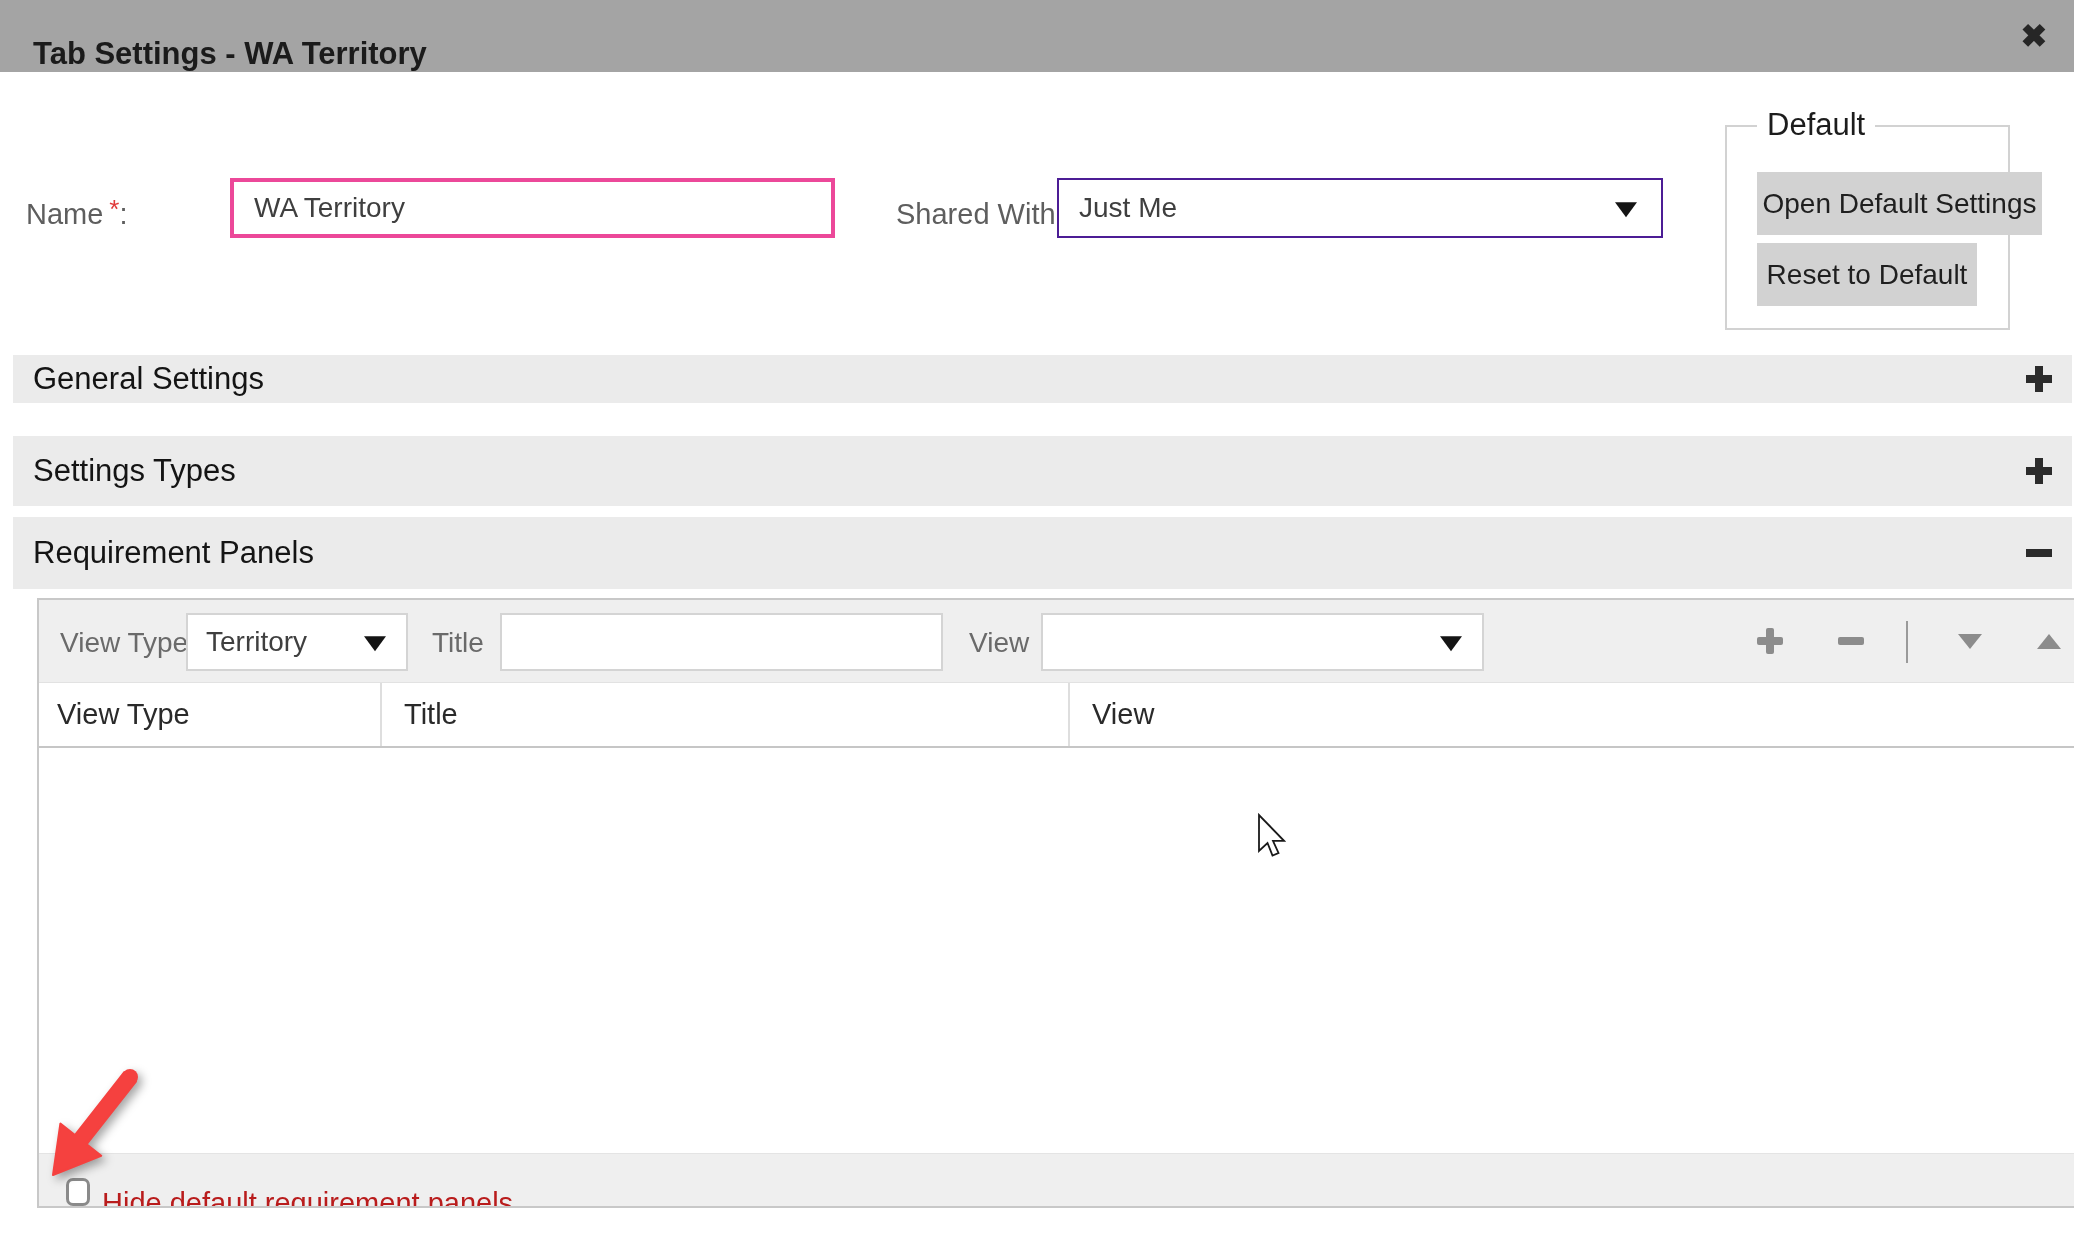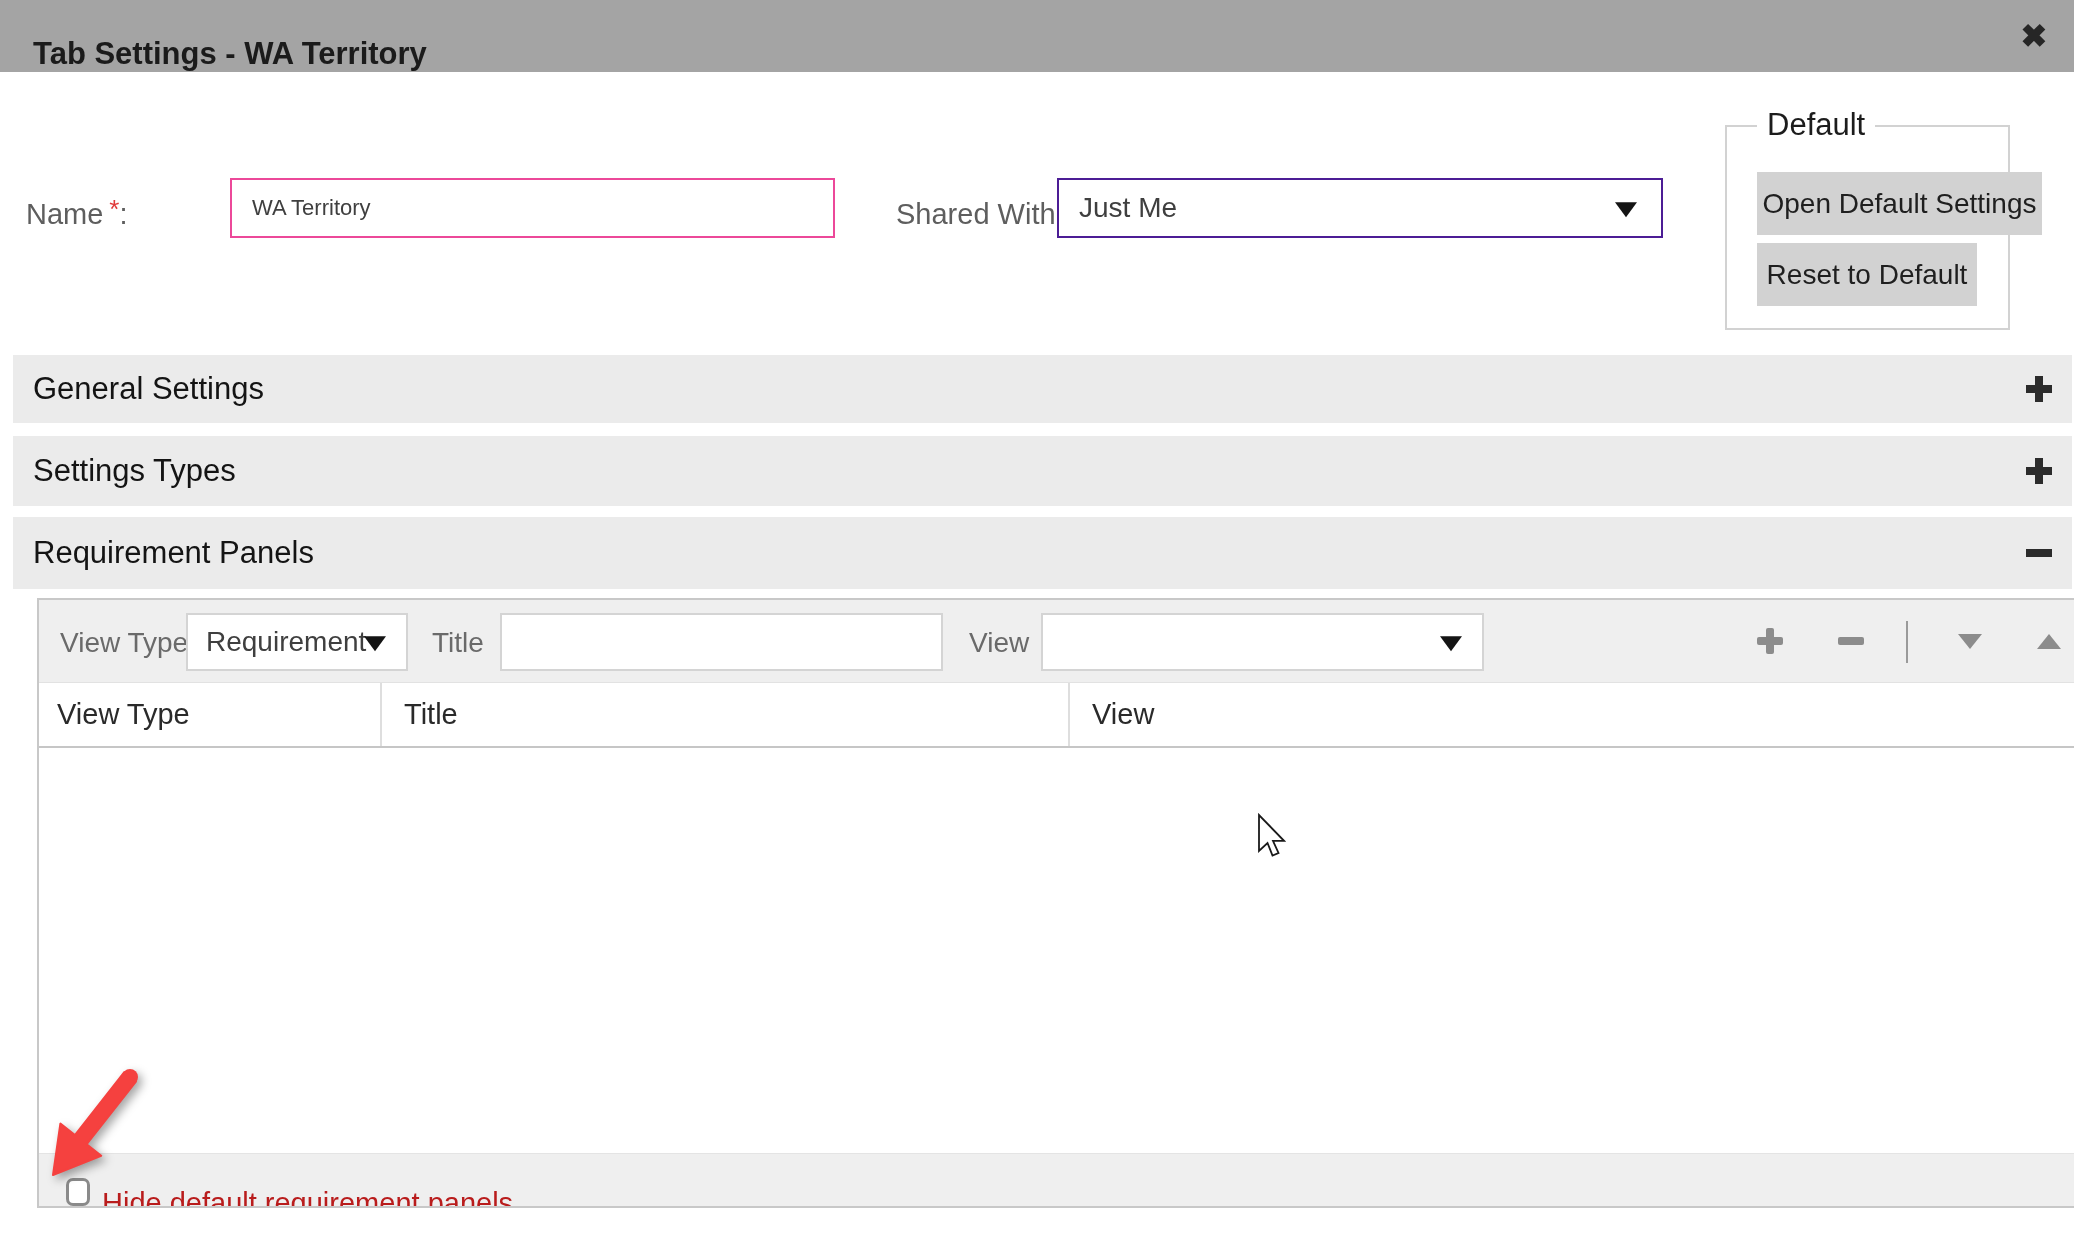--- a/index.html
+++ b/index.html
@@ -12,22 +12,22 @@
               background:#a4a4a4; display:flex; align-items:flex-end; }
   .titlebar .title { margin-left:33px; font-size:31px; font-weight:600; color:#1b1b1b; }
   .close-btn { position:absolute; right:16px; top:50%; transform:translateY(-50%);
                width:48px; height:48px; display:flex; align-items:center; justify-content:center;
                cursor:pointer; background:transparent; border:none; }
   .close-btn span { font-size:32px; font-weight:700; color:#262626; line-height:1; }
 
   
   .field-label { position:absolute; font-size:29px; color:#5e5e5e; }
   .req { color:#e03b3b; font-size:26px; position:relative; top:-6px; margin-left:6px; }
-  .text-input { position:absolute; border:2px solid #ec4899; background:#fff;
-                font-size:22px; color:#3f3f3f; padding:0 0 0 20px;
+  .text-input { position:absolute; border:4px solid #ec4899; background:#fff;
+                font-size:28px; color:#3f3f3f; padding:0 0 0 20px;
                 font-family:"Liberation Sans", sans-serif; outline:none; }
   .dropdown { position:absolute; border:2px solid #4c1d95; background:#fff;
               display:flex; align-items:center; cursor:pointer; }
   .dropdown .dd-value { margin-left:20px; font-size:28px; color:#3f3f3f;
                         white-space:nowrap; overflow:hidden; }
   .tri-down-black { width:0; height:0; border-left:11px solid transparent;
                     border-right:11px solid transparent; border-top:15px solid #141414;
                     position:absolute; right:24px; top:50%; transform:translateY(-38%); }
 
   
@@ -120,21 +120,21 @@
     <span class="dd-value">Just Me</span>
     <span class="tri-down-black"></span>
   </div>
 
   <div class="default-group">
     <span class="default-legend">Default</span>
     <button class="gray-btn" style="left:30px; top:45px; width:285px; height:63px;">Open Default Settings</button>
     <button class="gray-btn" style="left:30px; top:116px; width:220px; height:63px;">Reset to Default</button>
   </div>
 
-  <div class="section-bar" style="top:355px; height:68px;">
+  <div class="section-bar" style="top:355px; height:48px;">
     <span class="sec-label">General Settings</span>
     <span class="sec-icon">
         <span class="h-bar"></span>
         <span class="v-bar"></span>
       </span>
   </div>
   <div class="section-bar" style="top:436px; height:70px;">
     <span class="sec-label">Settings Types</span>
     <span class="sec-icon">
         <span class="h-bar"></span>
@@ -147,21 +147,21 @@
         <span class="h-bar"></span>
       </span>
   </div>
 
   <div class="req-panel">
 
     <div class="panel-toolbar">
       <span class="tb-label" style="left:21px;">View Type</span>
 
       <div class="tb-box tb-dd" style="left:147px; width:222px;">
-        <span class="dd-value">Requirement</span>
+        <span class="dd-value">Territory</span>
         <span class="tri-down-black"></span>
       </div>
 
       <span class="tb-label" style="left:393px;">Title</span>
       <input class="tb-box tb-input" style="left: 461px; width: 443px;" value="">
 
       <span class="tb-label" style="left:930px;">View</span>
       <div class="tb-box tb-dd" style="left:1002px; width:443px;">
         <span class="dd-value"></span>
         <span class="tri-down-black"></span>

